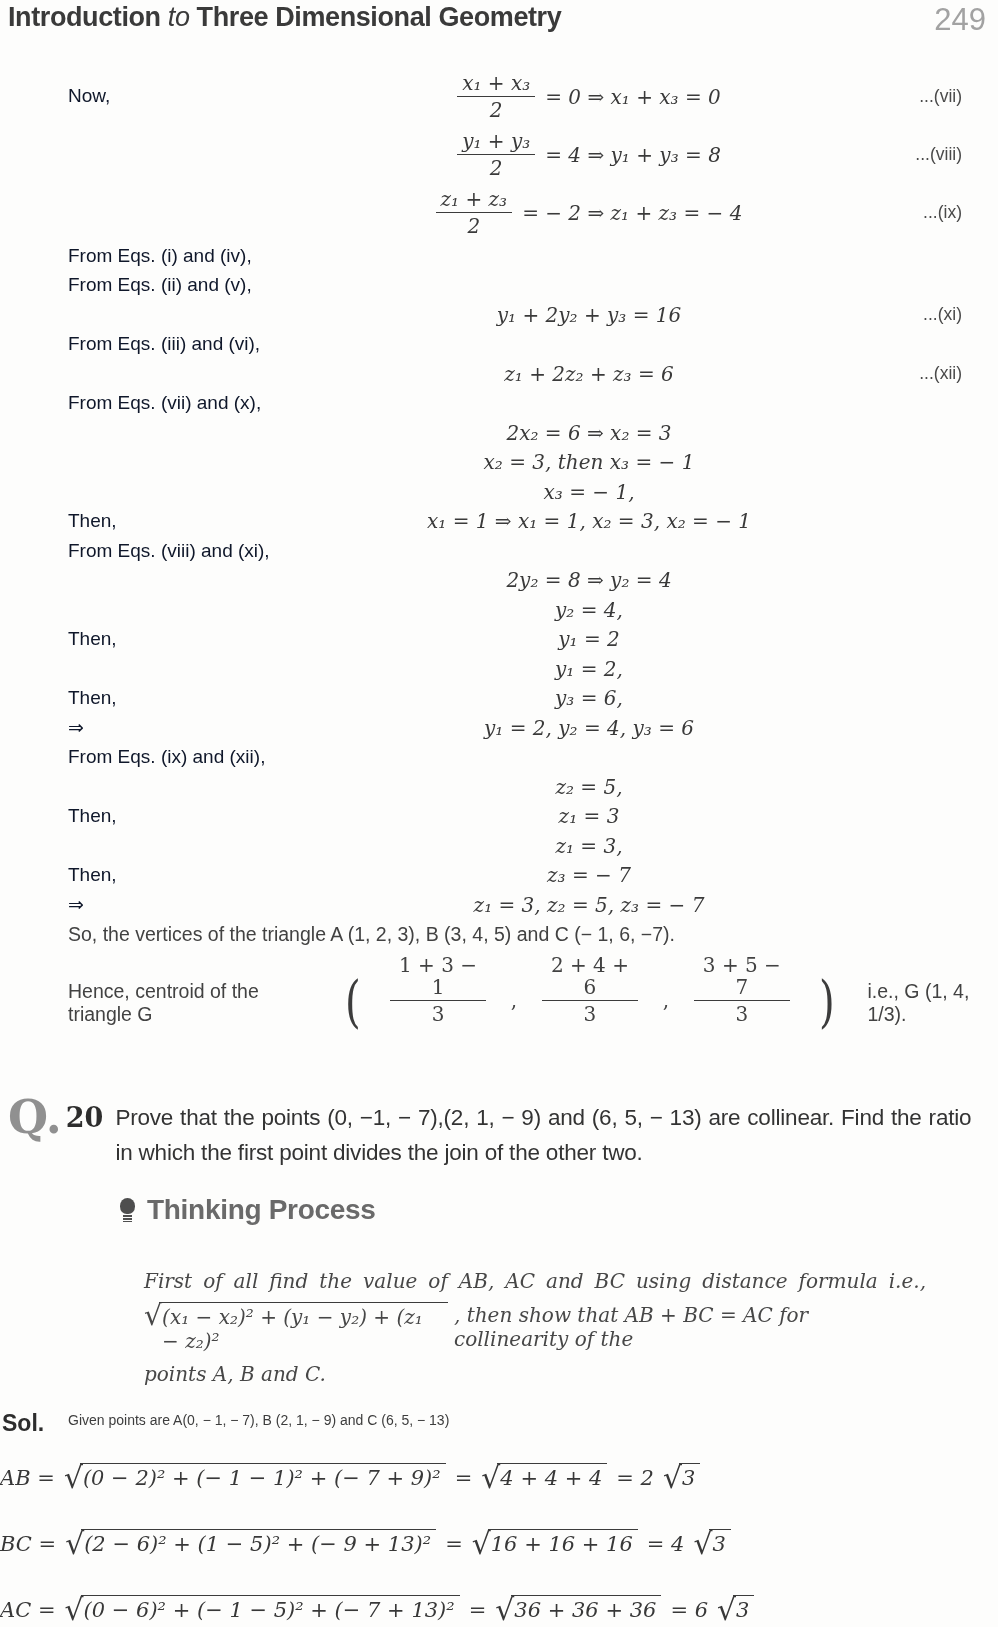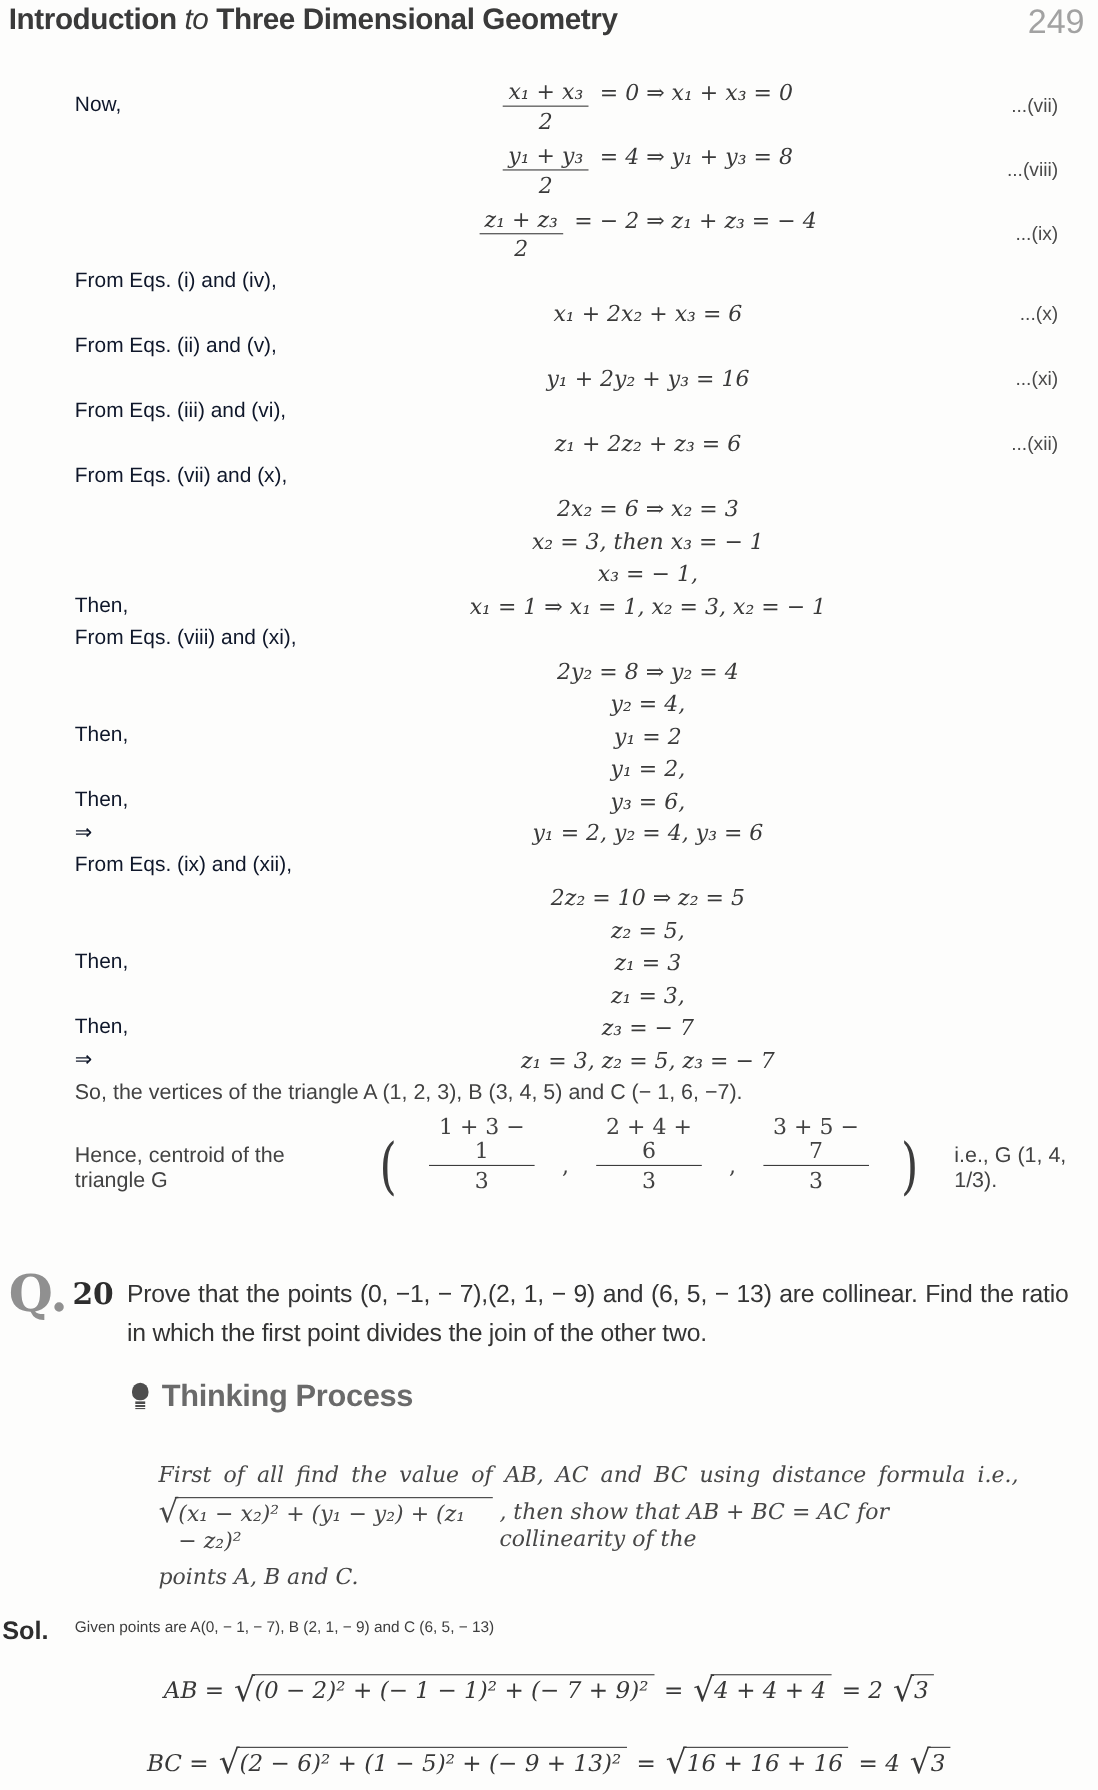--- a/index.html
+++ b/index.html
@@ -11,21 +11,21 @@
   .title{font-family:"Liberation Sans","DejaVu Sans",sans-serif;font-weight:700;font-size:27px;color:#3a3a3a;letter-spacing:-0.4px;line-height:1.15;}
   .title .it{font-style:italic;font-weight:500;}
   .pageno{font-family:"Liberation Sans","DejaVu Sans",sans-serif;font-size:31px;color:#a2a2a2;font-weight:400;line-height:1;padding-top:2px;}
 
   
   .mathblock{margin-top:32px;}
   .row{display:grid;grid-template-columns:300px 1fr 84px;align-items:center;min-height:29.5px;padding-right:36px;}
   .row.tall{min-height:58px;}
   .lab{padding-left:68px;font-family:"Liberation Sans","DejaVu Sans",sans-serif;font-size:19px;color:#0f172a;}
   .eq{text-align:center;font-family:"DejaVu Serif",serif;font-style:italic;font-size:20px;color:#3a3a3a;}
-  .eqwrap{display:inline-flex;align-items:flex-start;gap:10px;}
+  .eqwrap{display:inline-flex;align-items:center;gap:10px;}
   .tag{text-align:right;font-family:"Liberation Sans","DejaVu Sans",sans-serif;font-size:17.5px;color:#4a4a4a;}
 
   .frac{display:inline-flex;flex-direction:column;vertical-align:middle;text-align:center;line-height:1.12;}
   .fnum{border-bottom:1.7px solid #3c3c3c;padding:0 5px 2px;}
   .fden{padding-top:2px;}
 
   
   .conc{padding-left:68px;font-family:"Liberation Sans","DejaVu Sans",sans-serif;font-size:19.5px;color:#424242;min-height:30px;display:flex;align-items:center;}
   .centroid{display:flex;align-items:flex-end;padding-left:68px;margin-top:4px;font-family:"Liberation Sans","DejaVu Sans",sans-serif;font-size:19.5px;color:#424242;gap:23px;}
   .centroid .frac{font-family:"DejaVu Serif",serif;font-size:20px;margin:0 2px;}
@@ -53,21 +53,21 @@
 
   
   .sqrt{display:inline-flex;align-items:stretch;}
   .rsign{font-style:normal;font-size:1.42em;line-height:1;align-self:flex-start;margin-right:-3px;font-weight:400;}
   .rbody{border-top:1.6px solid #3c3c3c;padding:2px 5px 0 3px;}
 
   
   .sol{display:flex;margin-top:24px;}
   .sol-label{font-family:"Liberation Sans","DejaVu Sans",sans-serif;font-weight:700;font-size:23px;color:#2d2d2d;width:68px;padding-left:2px;box-sizing:border-box;}
   .sol-given{font-family:"Liberation Sans","DejaVu Sans",sans-serif;font-size:14px;color:#3d3d3d;padding-top:2px;}
-  .eqline{display:flex;justify-content:center;align-items:center;gap:9px;margin-top:16px;font-family:"DejaVu Serif",serif;font-style:italic;font-size:21px;color:#383838;min-height:50px;}
+  .eqline{display:flex;justify-content:flex-start;align-items:center;gap:9px;margin-top:16px;font-family:"DejaVu Serif",serif;font-style:italic;font-size:21px;color:#383838;min-height:50px;}
 </style>
 </head>
 <body>
 
 <div class="page">
 
   <div class="pagehead">
     <div class="title">
       <span>Introduction</span>
       <span class="it">to</span>
@@ -113,25 +113,20 @@
           </span></div>
       <div class="tag">...(ix)</div>
     </div>
 
     <div class="row">
       <div class="lab">From Eqs. (i) and (iv),</div>
         <div class="eq"></div>
         <div class="tag"></div>
     </div>
     <div class="row">
-      <div class="lab"></div>
-        <div class="eq">x₁ + 2x₂ + x₃ = 6</div>
-        <div class="tag">...(x)</div>
-    </div>
-    <div class="row">
       <div class="lab">From Eqs. (ii) and (v),</div>
         <div class="eq"></div>
         <div class="tag"></div>
     </div>
     <div class="row">
       <div class="lab"></div>
         <div class="eq">y₁ + 2y₂ + y₃ = 16</div>
         <div class="tag">...(xi)</div>
     </div>
     <div class="row">
@@ -200,25 +195,20 @@
         <div class="tag"></div>
     </div>
     <div class="row">
       <div class="lab">⇒</div>
         <div class="eq">y₁ = 2, y₂ = 4, y₃ = 6</div>
         <div class="tag"></div>
     </div>
     <div class="row">
       <div class="lab">From Eqs. (ix) and (xii),</div>
         <div class="eq"></div>
-        <div class="tag"></div>
-    </div>
-    <div class="row">
-      <div class="lab"></div>
-        <div class="eq">2z₂ = 10 ⇒ z₂ = 5</div>
         <div class="tag"></div>
     </div>
     <div class="row">
       <div class="lab"></div>
         <div class="eq">z₂ = 5,</div>
         <div class="tag"></div>
     </div>
     <div class="row">
       <div class="lab">Then,</div>
         <div class="eq">z₁ = 3</div>

